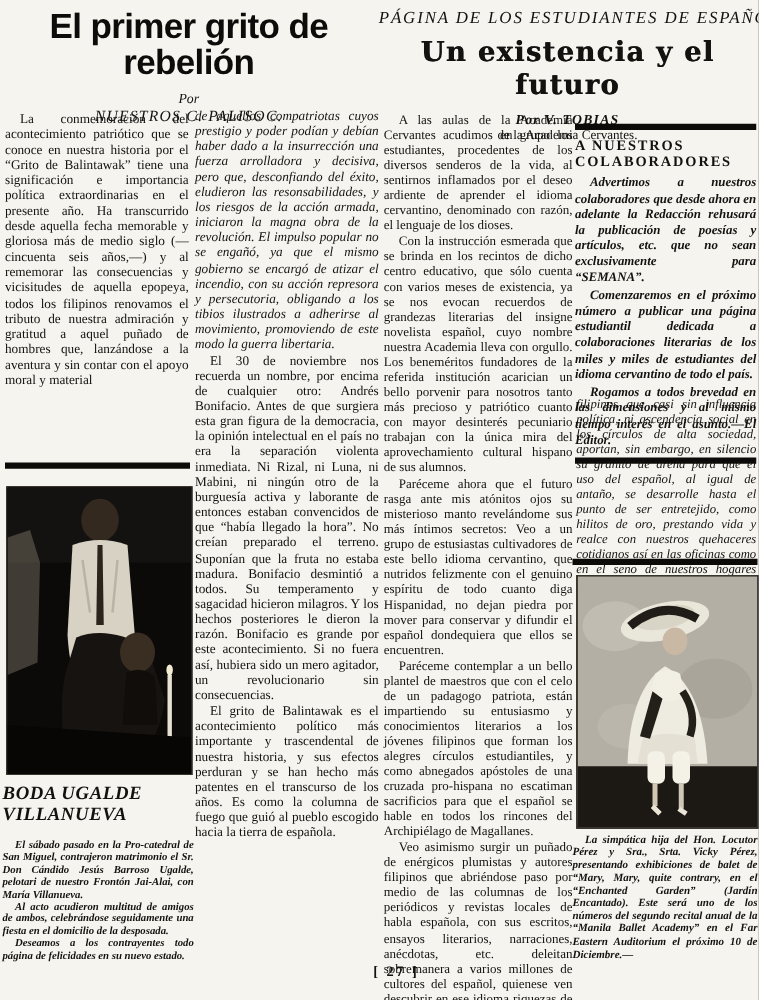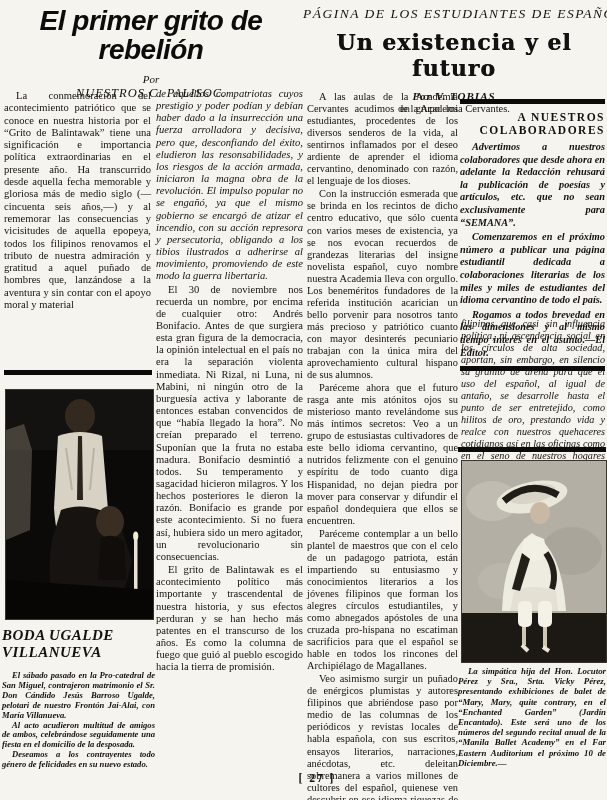--- a/index.html
+++ b/index.html
@@ -5,21 +5,21 @@
   html,body{margin:0;padding:0;background:#888;}
   .page{
     position:relative;width:607px;height:800px;margin:0 auto;
     background:#f6f4ef;color:#141210;overflow:hidden;
     font-family:"Liberation Serif", serif;
   }
   
   .left-head{position:absolute;left:0;top:6px;width:302px;text-align:center;}
   .headline{
     margin:0;font-family:"Liberation Sans", sans-serif;font-weight:bold;
-    font-size:28px;letter-spacing:-0.5px;line-height:1.05;color:#0d0c0a;font-style:italic;
+    font-size:28px;letter-spacing:-0.5px;line-height:1.05;color:#0d0c0a;
   }
   .by-pre{font-style:italic;font-size:11px;margin-top:8px;}
   .by-author{font-style:italic;font-size:12.5px;letter-spacing:1px;margin-top:1px;}
   .right-head{position:absolute;left:303px;top:6px;width:302px;text-align:center;}
   .kicker{font-style:italic;font-size:13.5px;letter-spacing:1.5px;white-space:nowrap;}
   .rtitle{
     font-family:"DejaVu Serif", serif;font-weight:bold;font-size:22px;margin-top:7px;
     letter-spacing:1px;text-shadow:0.4px 0 #141210;
   }
   .rby1{font-style:italic;font-size:11px;font-weight:bold;margin-top:9px;letter-spacing:1px;}
@@ -35,21 +35,21 @@
   .col4cont{left:461px;top:318px;width:144px;font-size:10.2px;line-height:12px;}
   
   .bar{background:#0c0b09;height:5px;}
   .bar-col1{position:absolute;left:4px;top:370px;width:148px;}
   .bar-photo2{position:absolute;left:458px;top:447px;width:148px;}
   
   .notice{position:absolute;left:460px;top:99px;width:145px;}
   .notice .bar{margin-bottom:7px;}
   .notice .bar.bottom{margin-top:7px;margin-bottom:0;}
   .notice-title{
-    text-align:right;font-weight:bold;font-size:11.5px;line-height:13px;letter-spacing:1.5px;
+    text-align:left;font-weight:bold;font-size:11.5px;line-height:13px;letter-spacing:1.5px;
     margin-bottom:4px;
   }
   .notice-body{font-style:italic;font-weight:bold;font-size:10.3px;line-height:12.6px;text-align:justify;}
   .notice-body p{margin:0 0 2px 0;text-indent:12px;}
   
   .photo{position:absolute;border:1px solid #3a352c;line-height:0;background:#000;}
   .photo-wedding{left:5px;top:389px;width:147px;height:229px;}
   .photo-ballet{left:461px;top:460px;width:144px;height:201px;}
   .photo svg{display:block;}
   
@@ -103,28 +103,28 @@
       <ellipse cx="129.7" cy="146" rx="2.6" ry="4.5" fill="#f4ecd2"></ellipse>
       <path d="M0 190 L147 200 L147 229 L0 229 Z" fill="#070605"></path>
     </svg>
   </figure>
 
   <div class="caption-left">
     <div class="cap-title">BODA UGALDE VILLANUEVA</div>
     <div class="cap-body">
         <p>El sábado pasado en la Pro-catedral de San Miguel, contrajeron matrimonio el Sr. Don Cándido Jesús Barroso Ugalde, pelotari de nuestro Frontón Jai-Alai, con María Villanueva.</p>
         <p>Al acto acudieron multitud de amigos de ambos, celebrándose seguidamente una fiesta en el domicilio de la desposada.</p>
-        <p>Deseamos a los contrayentes todo género de felicidades en su nuevo estado.</p>
+        <p>Deseamos a los contrayentes todo página de felicidades en su nuevo estado.</p>
       </div>
   </div>
 
   <section class="col col2 continuation">
       <p>de aquellos compatriotas cuyos prestigio y poder podían y debían haber dado a la insurrección una fuerza arrolladora y decisiva, pero que, desconfiando del éxito, eludieron las resonsabilidades, y los riesgos de la acción armada, iniciaron la magna obra de la revolución. El impulso popular no se engañó, ya que el mismo gobierno se encargó de atizar el incendio, con su acción represora y persecutoria, obligando a los tibios ilustrados a adherirse al movimiento, promoviendo de este modo la guerra libertaria.</p>
       <p>El 30 de noviembre nos recuerda un nombre, por encima de cualquier otro: Andrés Bonifacio. Antes de que surgiera esta gran figura de la democracia, la opinión intelectual en el país no era la separación violenta inmediata. Ni Rizal, ni Luna, ni Mabini, ni ningún otro de la burguesía activa y laborante de entonces estaban convencidos de que “había llegado la hora”. No creían preparado el terreno. Suponían que la fruta no estaba madura. Bonifacio desmintió a todos. Su temperamento y sagacidad hicieron milagros. Y los hechos posteriores le dieron la razón. Bonifacio es grande por este acontecimiento. Si no fuera así, hubiera sido un mero agitador, un revolucionario sin consecuencias.</p>
-      <p>El grito de Balintawak es el acontecimiento político más importante y trascendental de nuestra historia, y sus efectos perduran y se han hecho más patentes en el transcurso de los años. Es como la columna de fuego que guió al pueblo escogido hacia la tierra de promisión.</p>
+      <p>El grito de Balintawak es el acontecimiento político más importante y trascendental de nuestra historia, y sus efectos perduran y se han hecho más patentes en el transcurso de los años. Es como la columna de fuego que guió al pueblo escogido hacia la tierra de española.</p>
     </section>
 
   <section class="col col3">
       <p>A las aulas de la Academia Cervantes acudimos en grupo los estudiantes, procedentes de los diversos senderos de la vida, al sentirnos inflamados por el deseo ardiente de aprender el idioma cervantino, denominado con razón, el lenguaje de los dioses.</p>
       <p>Con la instrucción esmerada que se brinda en los recintos de dicho centro educativo, que sólo cuenta con varios meses de existencia, ya se nos evocan recuerdos de grandezas literarias del insigne novelista español, cuyo nombre nuestra Academia lleva con orgullo. Los beneméritos fundadores de la referida institución acarician un bello porvenir para nosotros tanto más precioso y patriótico cuanto con mayor desinterés pecuniario trabajan con la única mira del aprovechamiento cultural hispano de sus alumnos.</p>
       <p>Paréceme ahora que el futuro rasga ante mis atónitos ojos su misterioso manto revelándome sus más íntimos secretos: Veo a un grupo de estusiastas cultivadores de este bello idioma cervantino, que nutridos felizmente con el genuino espíritu de todo cuanto diga Hispanidad, no dejan piedra por mover para conservar y difundir el español dondequiera que ellos se encuentren.</p>
       <p>Paréceme contemplar a un bello plantel de maestros que con el celo de un padagogo patriota, están impartiendo su entusiasmo y conocimientos literarios a los jóvenes filipinos que forman los alegres círculos estudiantiles, y como abnegados apóstoles de una cruzada pro-hispana no escatiman sacrificios para que el español se hable en todos los rincones del Archipiélago de Magallanes.</p>
       <p>Veo asimismo surgir un puñado de enérgicos plumistas y autores filipinos que abriéndose paso por medio de las columnas de los periódicos y revistas locales de habla española, con sus escritos, ensayos literarios, narraciones, anécdotas, etc. deleitan sobremanera a varios millones de cultores del español, quienese ven descubrir en ese idioma riquezas de nuestra tradición, las cuales constituyen los pilares de nuestra cultura y nacionalismo cristianos.</p>
     </section>
 

